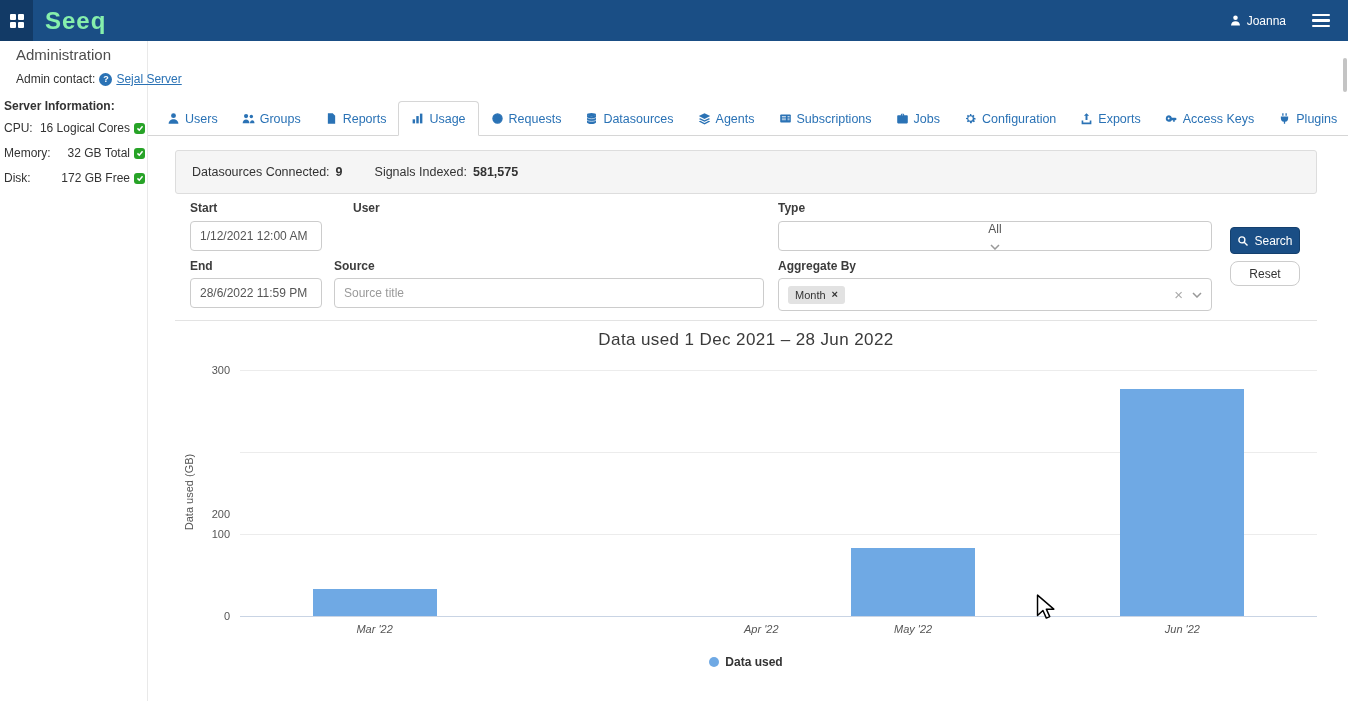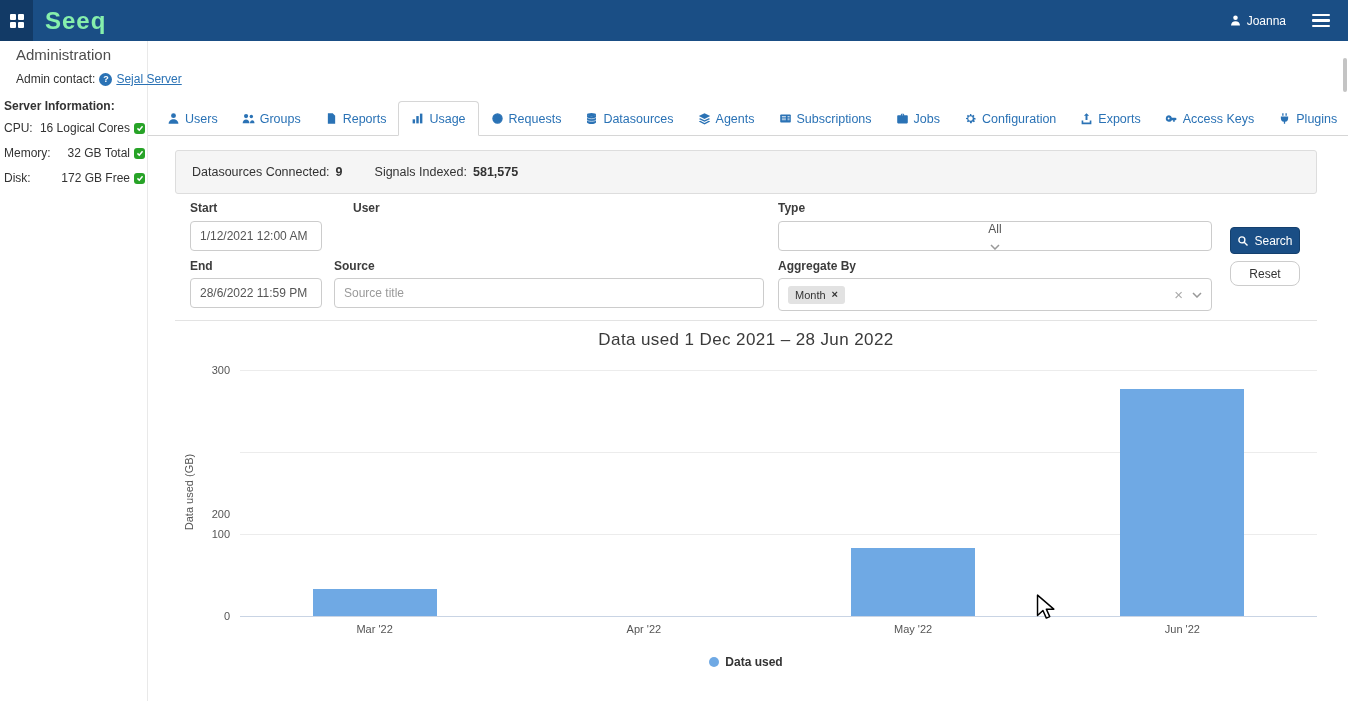--- a/index.html
+++ b/index.html
@@ -79,21 +79,21 @@
   #chart{position:absolute;left:175px;top:320px;width:1142px;height:451px;border-top:1px solid #e3e3e3;
          border-bottom:6px solid #f9a8d4;box-sizing:border-box;}
   #chart-title{text-align:center;margin-top:9px;font-size:17px;color:#3a3a3a;letter-spacing:.4px;}
   #ylabel{position:absolute;left:-46px;top:165px;width:120px;text-align:center;font-size:11px;color:#555;
           transform:rotate(-90deg);}
   #plot{position:absolute;left:65px;top:49px;width:1077px;height:246px;border-bottom:1px solid #c9d4e4;}
   .gridline{position:absolute;left:0;right:0;height:1px;background:#ececec;}
   .ytick{position:absolute;left:-60px;width:50px;text-align:right;font-size:11px;color:#555;
          transform:translateY(-50%);}
   .bar{position:absolute;bottom:0;}
-  .xlabel{position:absolute;top:253px;font-size:11px;color:#555;text-align:center;}
+  .xlabel{position:absolute;top:253px;font-size:11px;color:#555;text-align:center;font-style:italic;}
   #legend{position:absolute;left:0;right:0;top:334px;display:flex;justify-content:center;align-items:center;
           gap:6px;font-size:12px;color:#333;font-weight:600;cursor:pointer;}
   .legend-dot{width:10px;height:10px;border-radius:50%;}
 
   
   #scroll-thumb{position:absolute;right:1px;top:58px;width:4px;height:34px;background:#c4c4c4;border-radius:2px;}
   #cursor{position:absolute;left:1035px;top:594px;pointer-events:none;}
 </style>
 </head>
 <body>
@@ -317,21 +317,21 @@
     <div id="plot">
         <div class="ytick" style="top: 246px;">0</div>
         <div class="gridline" style="top: 164px;"></div>
         <div class="ytick" style="top: 164px;">100</div>
         <div class="gridline" style="top: 82px;"></div>
         <div class="ytick" style="top: 100px; margin-top: 44px;">200</div>
         <div class="gridline" style="top: 0px;"></div>
         <div class="ytick" style="top: 0px;">300</div>
         <div class="xlabel" style="left: 0px; width: 269.25px;">Mar '22</div>
         <div class="bar" style="left: 72.625px; width: 124px; height: 27.06px; background: rgb(111, 169, 228);"></div>
-        <div class="xlabel" style="left: 269.25px; width: 269.25px;">Apr '22</div>
+        <div class="xlabel" style="left: 269.25px; width: 269.25px; text-align: right;">Apr '22</div>
         <div class="xlabel" style="left: 538.5px; width: 269.25px;">May '22</div>
         <div class="bar" style="left: 611.125px; width: 124px; height: 68.06px; background: rgb(111, 169, 228);"></div>
         <div class="xlabel" style="left: 807.75px; width: 269.25px;">Jun '22</div>
         <div class="bar" style="left: 880.375px; width: 124px; height: 227.14px; background: rgb(111, 169, 228);"></div>
       </div>
     <div id="legend">
       <span class="legend-dot" style="background: rgb(111, 169, 228);"></span>
       <span>Data used</span>
     </div>
   </div>

